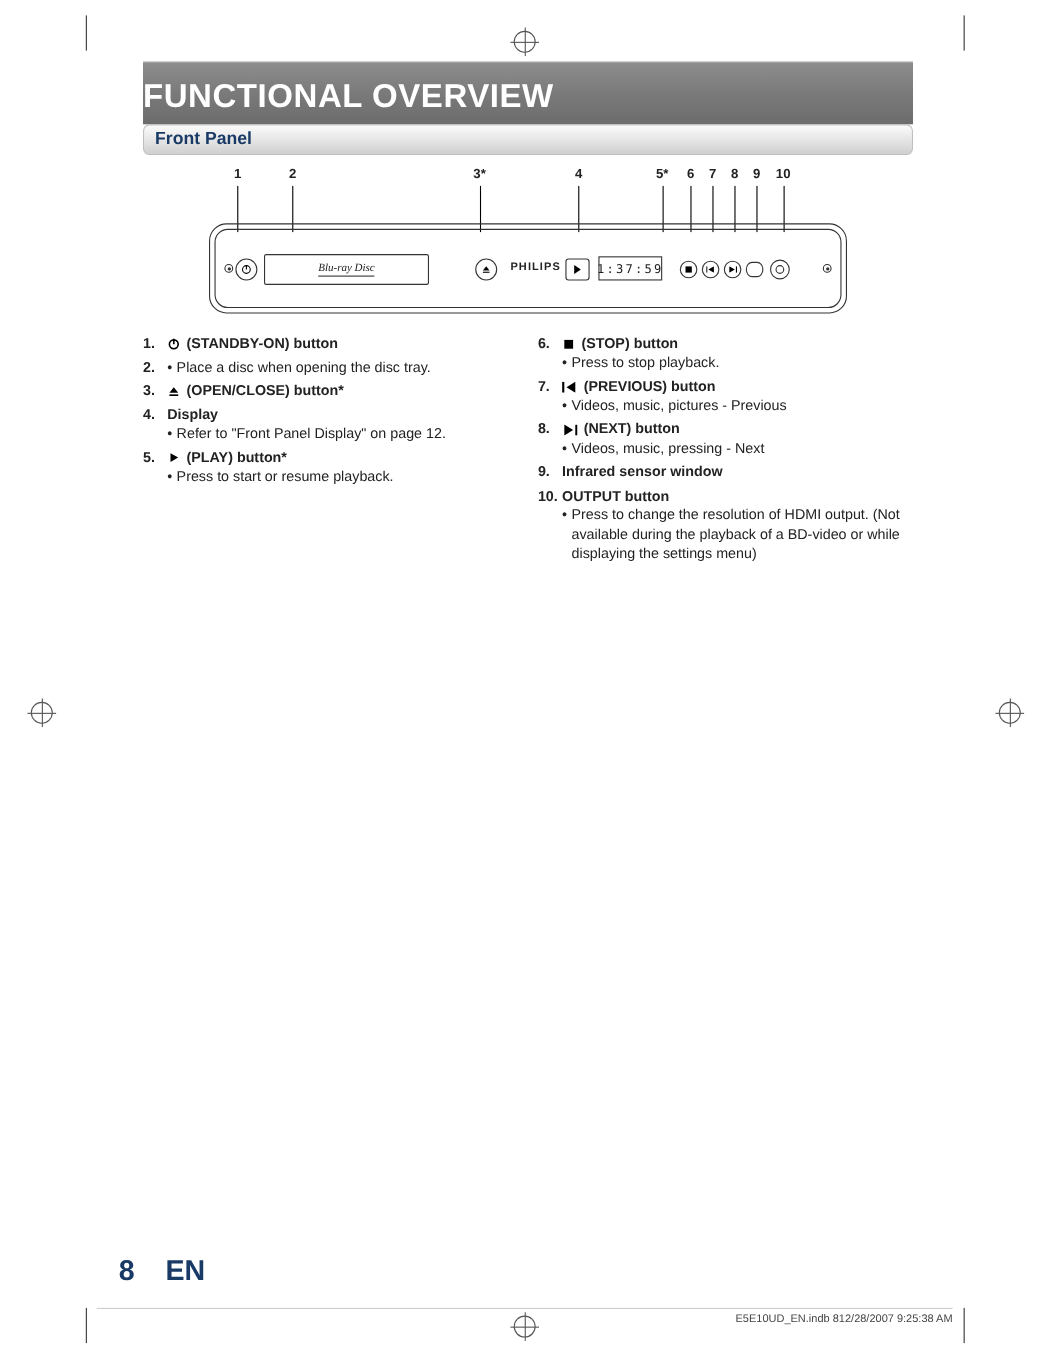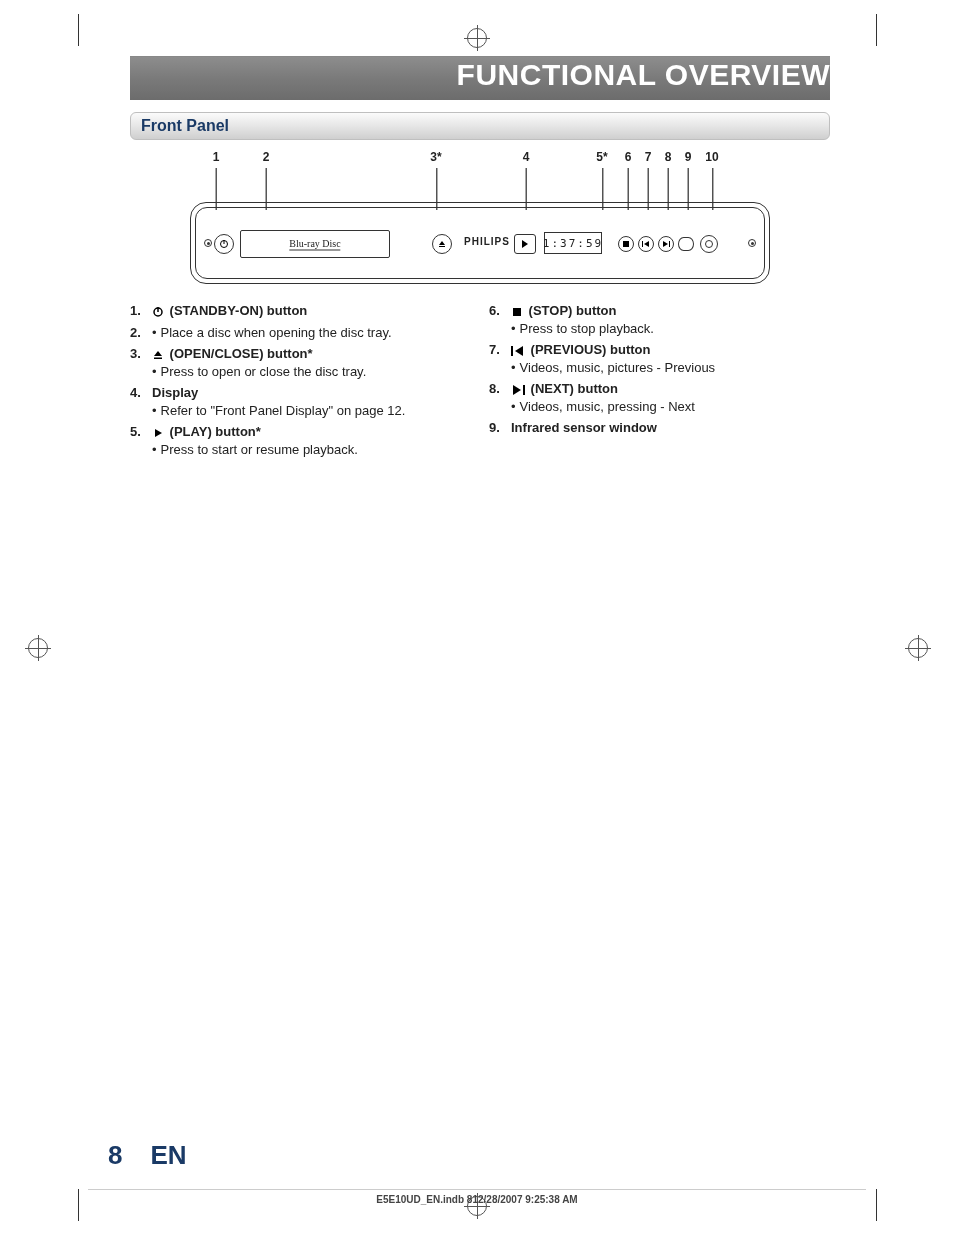--- a/index.html
+++ b/index.html
@@ -34,26 +34,25 @@
     position: absolute;
     left: 130px; top: 56px;
     width: 700px;
     border-top: 1px solid #888;
   }
   .title-bar {
     background: linear-gradient(to bottom, #8d8d8d 0%, #7a7a7a 50%, #6c6c6c 100%);
     color: #fff;
     font-size: 30px;
     font-weight: bold;
-    text-align: right;
-    padding: 1px 0 8px;
+    text-align: left;
+    padding: 14px 0 8px;
     letter-spacing: 0.5px;
   }
   .sub-bar {
-    margin-top: 12px;
     background: linear-gradient(to bottom, #fbfbfb 0%, #e6e6e6 50%, #cfcfcf 100%);
     border: 1px solid #bfbfbf;
     border-radius: 6px;
     padding: 4px 10px;
     color: #1a3a66;
     font-weight: bold;
     font-size: 16px;
   }
 
   .diagram-wrap { margin-top: 10px; padding: 0 60px; position: relative; }
@@ -76,21 +75,21 @@
   }
   .port-l { left: 8px; } .port-r { right: 8px; }
   .dot3 { width:3px; height:3px; background:#333; border-radius:50%; }
 
   .tray {
     position: absolute; left: 44px; top: 22px; width: 150px; height: 28px;
     border: 1px solid #333; border-radius: 2px;
   }
   .tray .bd {
     position: absolute; left: 50%; top: 50%; transform: translate(-50%,-50%);
-    font-family: Georgia, serif; font-size: 10px;
+    font-family: Georgia, serif; font-style: italic; font-size: 10px;
     border-bottom: 1px solid #333; padding-bottom:1px;
   }
 
   .rbtn {
     position: absolute; top: 26px; width: 20px; height: 20px;
     border: 1px solid #333; border-radius: 50%;
     display:flex; align-items:center; justify-content:center;
     font-size: 10px;
   }
   .brand {
@@ -128,21 +127,21 @@
     display: flex; align-items: baseline; gap: 28px;
     color: #1a3a66; font-weight: bold;
   }
   .page-foot .pn { font-size: 26px; }
   .page-foot .ln { font-size: 26px; }
 
   .printer-foot {
     position: absolute; left: 88px; right: 88px; bottom: 30px;
     border-top: 1px solid #ccc;
     font-size: 10px; color: #444;
-    display: flex; justify-content: center; padding-top: 4px; font-weight: bold;
+    display: flex; justify-content: flex-end; padding-top: 4px;
   }
 </style>
 </head>
 <body>
 
 <div class="crop-mark crop-tl-v"></div>
 <div class="crop-mark crop-tr-v"></div>
 <div class="crop-mark crop-bl-v"></div>
 <div class="crop-mark crop-br-v"></div>
 <div class="reg-mark reg-top"></div>
@@ -249,23 +248,20 @@
             </div>
           </div>
         </div>
         <div class="item">
           <div class="num">3.</div>
           <div class="body">
             <div class="label"><span><svg class="inline-icon" width="12" height="12" viewBox="0 0 12 12">
                   <polygon points="6,2 10,7 2,7" fill="#000"></polygon>
                   <rect x="2" y="8.5" width="8" height="1.5" fill="#000"></rect>
                 </svg></span><span> (OPEN/CLOSE) button*</span></div>
-            <div class="desc">
-              <span>Press to open or close the disc tray.</span>
-            </div>
           </div>
         </div>
         <div class="item">
           <div class="num">4.</div>
           <div class="body">
             <div class="label"><span> Display</span></div>
             <div class="desc">
               <span>Refer to "Front Panel Display" on page 12.</span>
             </div>
           </div>
@@ -317,20 +313,29 @@
               <span>Videos, music, pressing - Next</span>
             </div>
           </div>
         </div>
         <div class="item">
           <div class="num">9.</div>
           <div class="body">
             <div class="label"><span> Infrared sensor window</span></div>
           </div>
         </div>
+        <div class="item">
+          <div class="num">10.</div>
+          <div class="body">
+            <div class="label"><span> OUTPUT button</span></div>
+            <div class="desc">
+              <span>Press to change the resolution of HDMI output. (Not available during the playback of a BD-video or while displaying the settings menu)</span>
+            </div>
+          </div>
+        </div>
       </div>
   </div>
 </div>
 
 <div class="page-foot">
   <span class="pn">8</span>
   <span class="ln">EN</span>
 </div>
 
 <div class="printer-foot">

